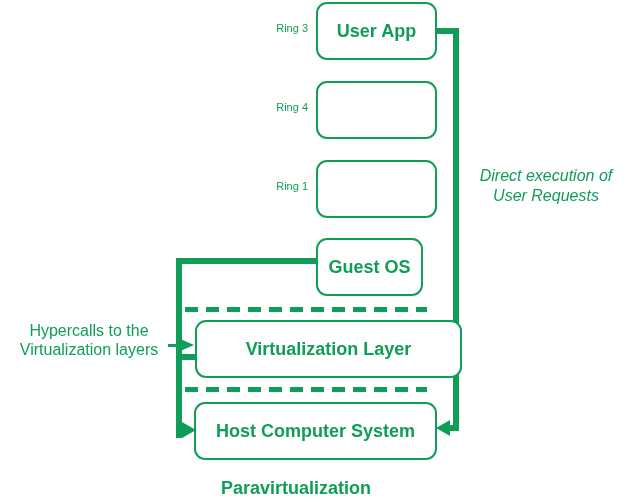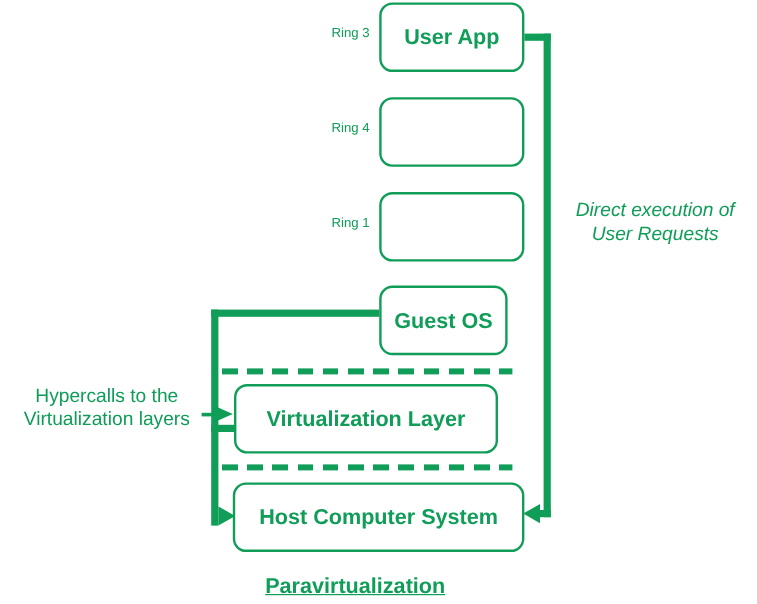--- a/index.html
+++ b/index.html
@@ -71,21 +71,20 @@
     font-size: 16px;
     line-height: 20px;
     text-align: center;
     z-index: 3;
   }
   .title {
     position: absolute;
     color: var(--green);
     font-size: 18px;
     font-weight: bold;
-    text-decoration: underline;
     text-align: center;
     z-index: 3;
   }
 </style>
 </head>
 <body>
 
 <div class="canvas">
 
   <div class="ring-label" style="left:233px; top:22px;">Ring 3</div>
@@ -98,21 +97,21 @@
   <div class="box" style="left:316px; top:81px;  width:121px; height:58px;">
     <span></span>
   </div>
   <div class="box" style="left:316px; top:160px; width:121px; height:58px;">
     <span></span>
   </div>
   <div class="box" style="left:316px; top:238px; width:107px; height:58px;">
     <span>Guest OS</span>
   </div>
 
-  <div class="box" style="left:195px; top:320px; width:220px; height:58px;">
+  <div class="box" style="left:195px; top:320px; width:267px; height:58px;">
     <span>Virtualization Layer</span>
   </div>
   <div class="box" style="left:194px; top:402px; width:243px; height:58px;">
     <span>Host Computer System</span>
   </div>
 
   <div class="dashed" style="top:307px;"></div>
   <div class="dashed" style="top:387px;"></div>
 
   <div class="thick" style="left:437px; top:28px;  width:22px;  height:6px;"></div>

